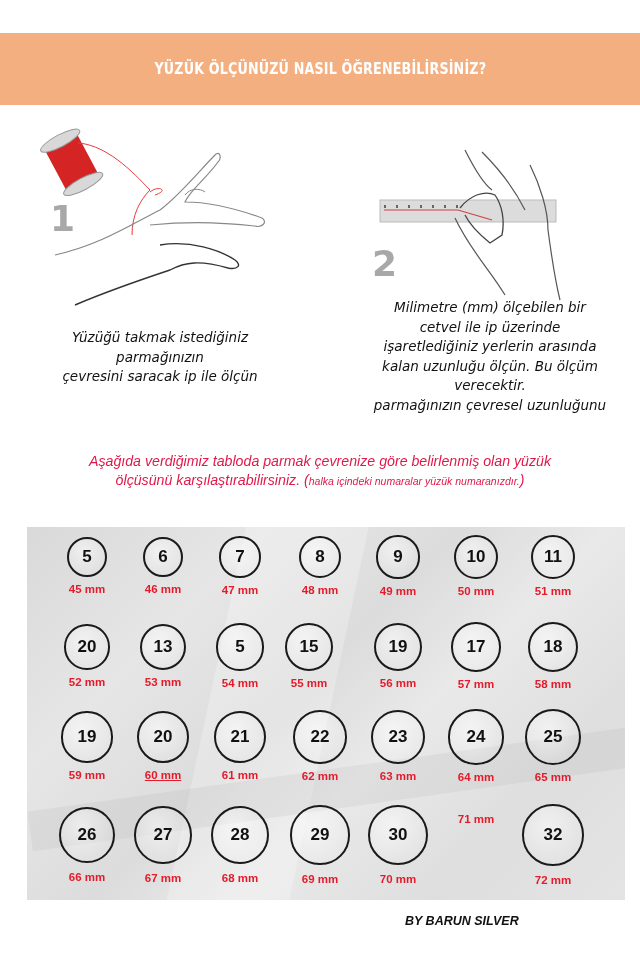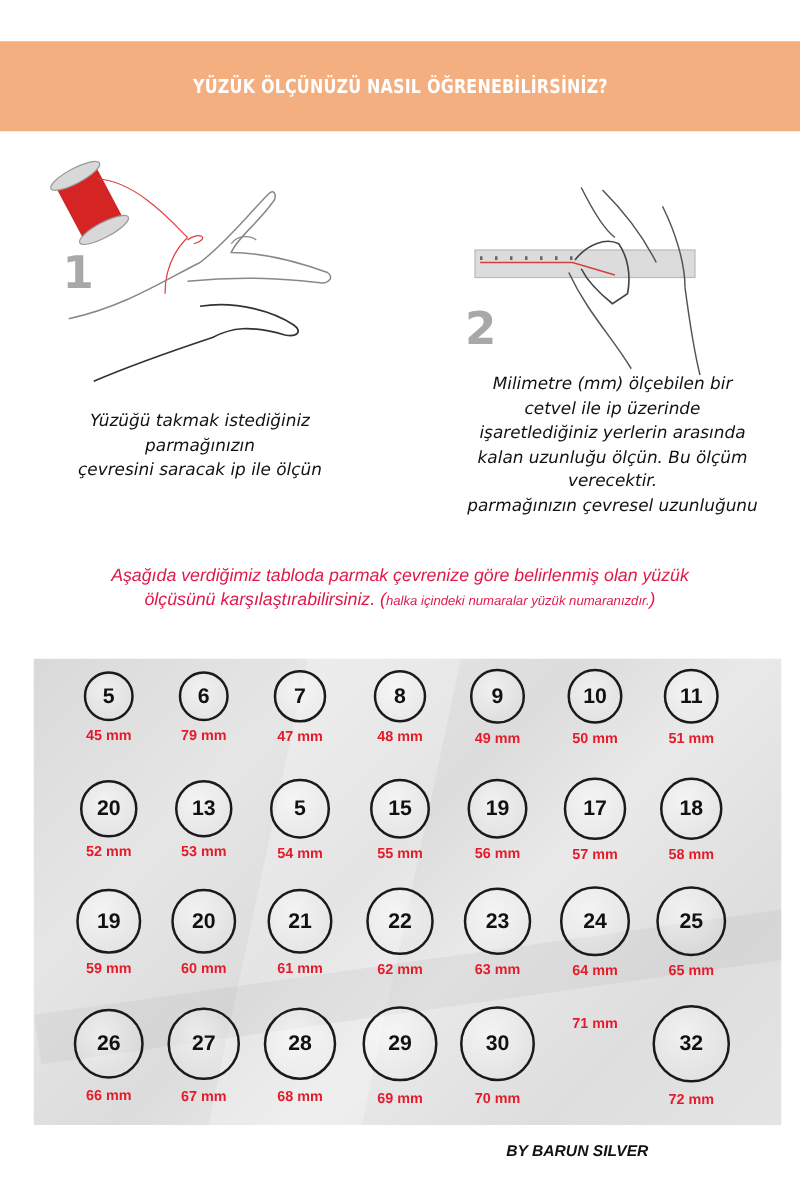--- a/index.html
+++ b/index.html
@@ -127,21 +127,21 @@
     <div class="ring-cell" style="left: 20px; top: 10px;">
       <div class="ring" style="width: 40px; height: 40px;">
         <span class="ring-num">5</span>
       </div>
       <div class="ring-mm" style="margin-top: 6px;">45 mm</div>
     </div>
     <div class="ring-cell" style="left: 96px; top: 9.6px;">
       <div class="ring" style="width: 40.8px; height: 40.8px;">
         <span class="ring-num">6</span>
       </div>
-      <div class="ring-mm" style="margin-top: 6px;">79 mm</div>
+      <div class="ring-mm" style="margin-top: 6px;">46 mm</div>
     </div>
     <div class="ring-cell" style="left: 173px; top: 9.2px;">
       <div class="ring" style="width: 41.6px; height: 41.6px;">
         <span class="ring-num">7</span>
       </div>
       <div class="ring-mm" style="margin-top: 6px;">47 mm</div>
     </div>
     <div class="ring-cell" style="left: 253px; top: 8.8px;">
       <div class="ring" style="width: 42.4px; height: 42.4px;">
         <span class="ring-num">8</span>
@@ -177,21 +177,21 @@
         <span class="ring-num">13</span>
       </div>
       <div class="ring-mm" style="margin-top: 6px;">53 mm</div>
     </div>
     <div class="ring-cell" style="left: 173px; top: 96.4px;">
       <div class="ring" style="width: 47.2px; height: 47.2px;">
         <span class="ring-num">5</span>
       </div>
       <div class="ring-mm" style="margin-top: 6px;">54 mm</div>
     </div>
-    <div class="ring-cell" style="left: 253px; top: 96px;">
+    <div class="ring-cell" style="left: 242px; top: 96px;">
       <div class="ring" style="width: 48px; height: 48px;">
         <span class="ring-num">15</span>
       </div>
       <div class="ring-mm" style="margin-top: 6px;">55 mm</div>
     </div>
     <div class="ring-cell" style="left: 331px; top: 95.6px;">
       <div class="ring" style="width: 48.8px; height: 48.8px;">
         <span class="ring-num">19</span>
       </div>
       <div class="ring-mm" style="margin-top: 6px;">56 mm</div>
@@ -211,21 +211,21 @@
     <div class="ring-cell" style="left: 20px; top: 184.4px;">
       <div class="ring" style="width: 51.2px; height: 51.2px;">
         <span class="ring-num">19</span>
       </div>
       <div class="ring-mm" style="margin-top: 6px;">59 mm</div>
     </div>
     <div class="ring-cell" style="left: 96px; top: 184px;">
       <div class="ring" style="width: 52px; height: 52px;">
         <span class="ring-num">20</span>
       </div>
-      <div class="ring-mm" style="margin-top: 6px;">60 mm</div>
+      <div class="ring-mm" style="margin-top: 6px; text-decoration: underline;">60 mm</div>
     </div>
     <div class="ring-cell" style="left: 173px; top: 183.6px;">
       <div class="ring" style="width: 52.8px; height: 52.8px;">
         <span class="ring-num">21</span>
       </div>
       <div class="ring-mm" style="margin-top: 6px;">61 mm</div>
     </div>
     <div class="ring-cell" style="left: 253px; top: 183.2px;">
       <div class="ring" style="width: 53.6px; height: 53.6px;">
         <span class="ring-num">22</span>

